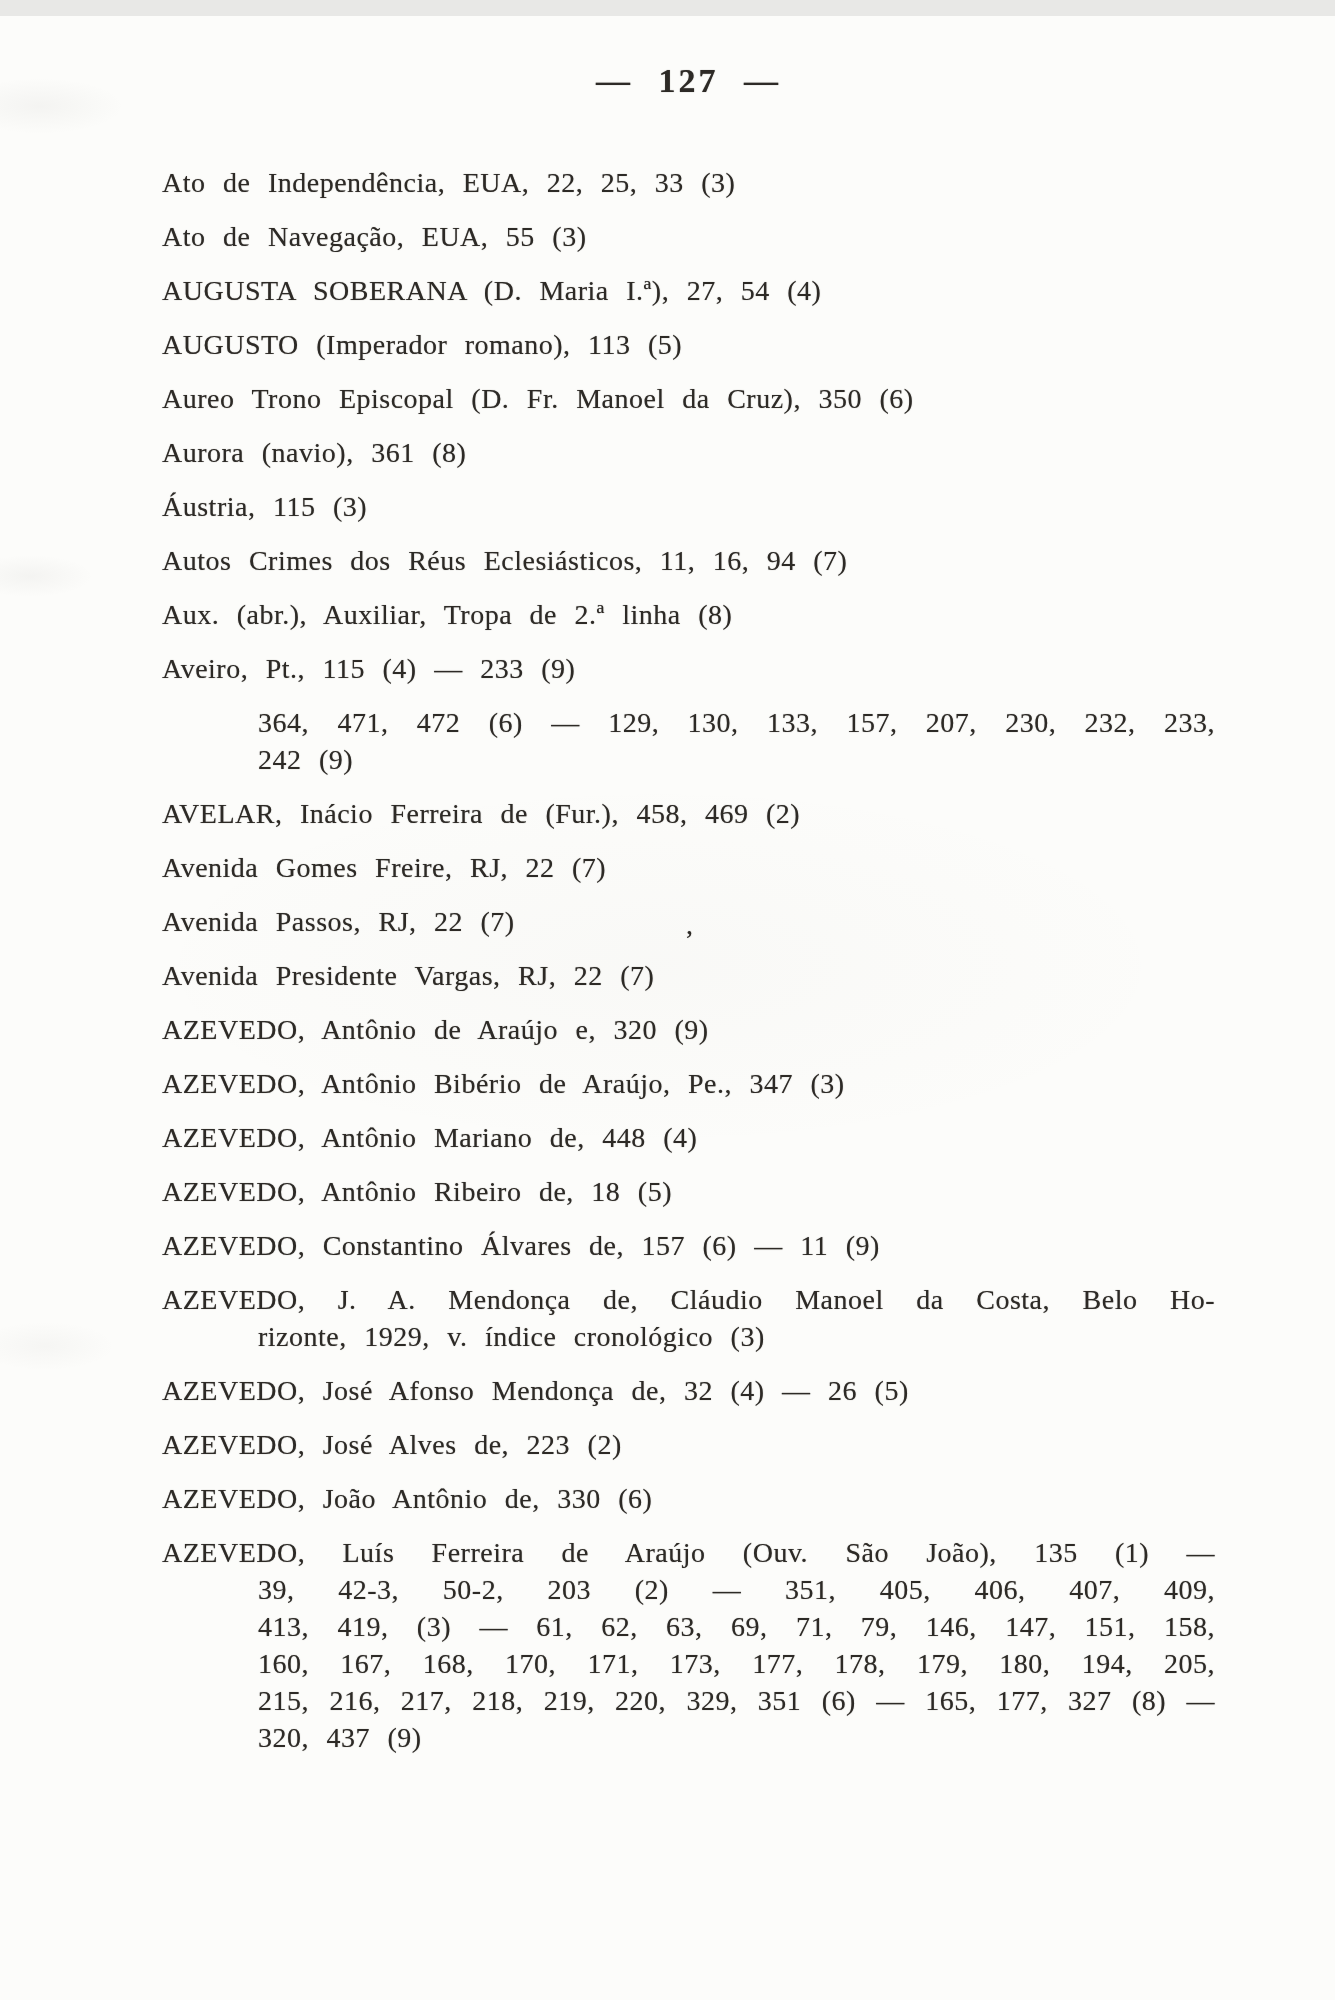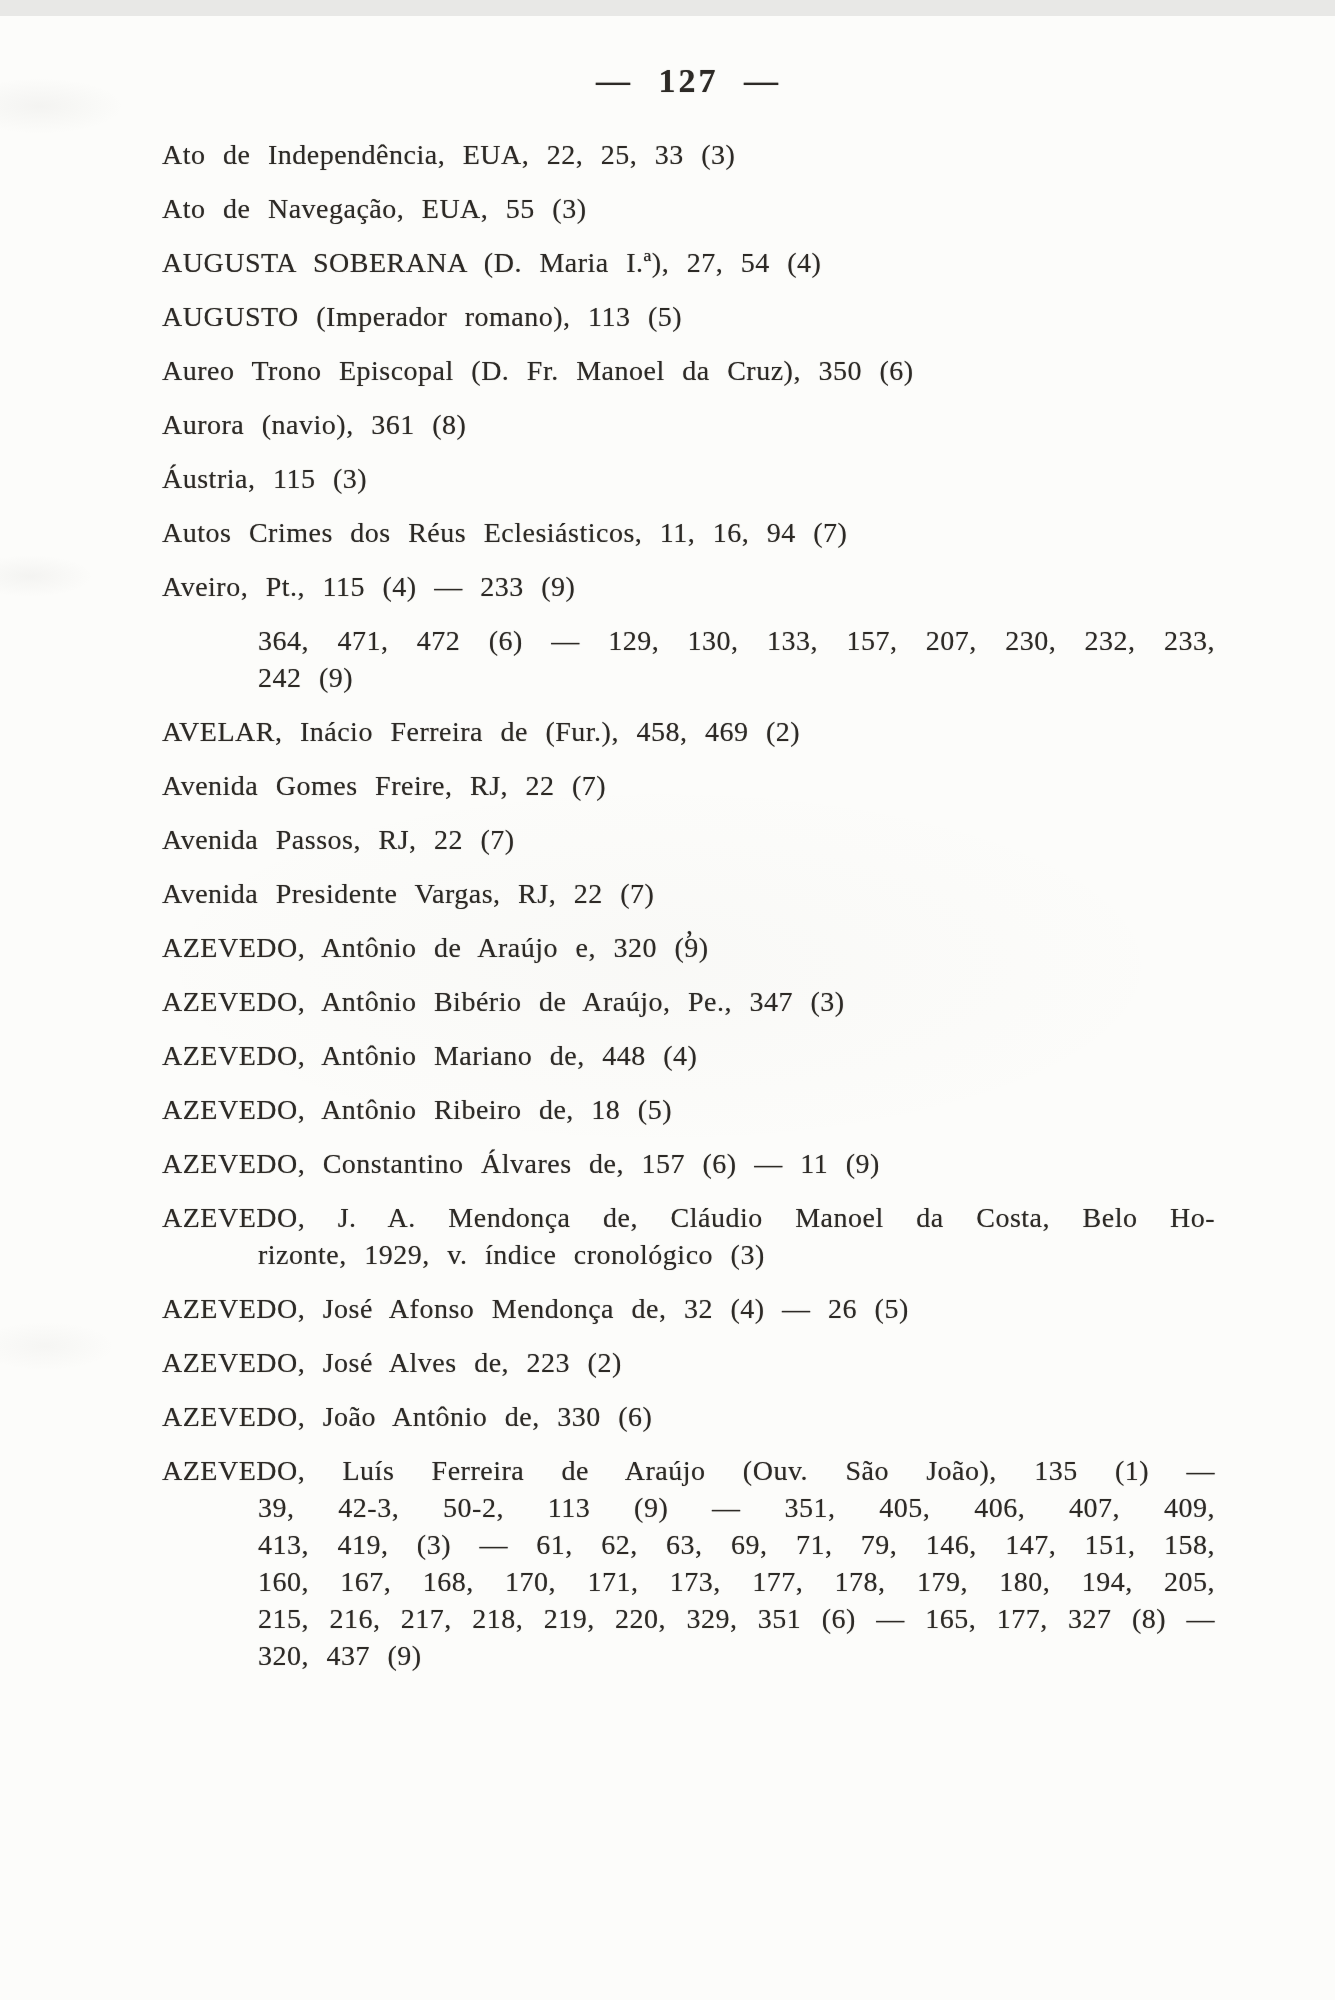--- a/index.html
+++ b/index.html
@@ -32,21 +32,21 @@
     text-align: center;
     font-size: 34px;
     font-weight: bold;
     letter-spacing: 3px;
     word-spacing: 14px;
     text-shadow: 0 0 1px rgba(45,42,38,0.55);
     white-space: nowrap;
   }
   .index-entries {
     position: absolute;
-    top: 120px;
+    top: 148px;
     left: 162px;
     width: 1053px;
     font-size: 28px;
     line-height: 37px;
     letter-spacing: 0.5px;
     word-spacing: 10px;
     text-shadow: 0 0 1px rgba(45,42,38,0.5);
   }
   .entry { margin: 0 0 17px 0; }
   .entry .line { white-space: normal; }
@@ -88,20 +88,23 @@
       <div class="entry">
         <div class="line">Aurora (navio), 361 (8)</div>
       </div>
       <div class="entry">
         <div class="line">Áustria, 115 (3)</div>
       </div>
       <div class="entry">
         <div class="line">Autos Crimes dos Réus Eclesiásticos, 11, 16, 94 (7)</div>
       </div>
       <div class="entry">
+        <div class="line">Aux. (abr.), Auxiliar, Tropa de 2.ª linha (8)</div>
+      </div>
+      <div class="entry">
         <div class="line">Aveiro, Pt., 115 (4) — 233 (9)</div>
       </div>
       <div class="entry">
         <div class="line cont just">364, 471, 472 (6) — 129, 130, 133, 157, 207, 230, 232, 233,</div>
         <div class="line cont">242 (9)</div>
       </div>
       <div class="entry">
         <div class="line">AVELAR, Inácio Ferreira de (Fur.), 458, 469 (2)</div>
       </div>
       <div class="entry">
@@ -136,21 +139,21 @@
         <div class="line">AZEVEDO, José Afonso Mendonça de, 32 (4) — 26 (5)</div>
       </div>
       <div class="entry">
         <div class="line">AZEVEDO, José Alves de, 223 (2)</div>
       </div>
       <div class="entry">
         <div class="line">AZEVEDO, João Antônio de, 330 (6)</div>
       </div>
       <div class="entry">
         <div class="line just">AZEVEDO, Luís Ferreira de Araújo (Ouv. São João), 135 (1) —</div>
-        <div class="line cont just">39, 42-3, 50-2, 113 (9) — 351, 405, 406, 407, 409,</div>
+        <div class="line cont just">39, 42-3, 50-2, 203 (2) — 351, 405, 406, 407, 409,</div>
         <div class="line cont just">413, 419, (3) — 61, 62, 63, 69, 71, 79, 146, 147, 151, 158,</div>
         <div class="line cont just">160, 167, 168, 170, 171, 173, 177, 178, 179, 180, 194, 205,</div>
         <div class="line cont just">215, 216, 217, 218, 219, 220, 329, 351 (6) — 165, 177, 327 (8) —</div>
         <div class="line cont">320, 437 (9)</div>
       </div>
     </div>
 
   <span class="stray-comma">,</span>
 </div>
 

